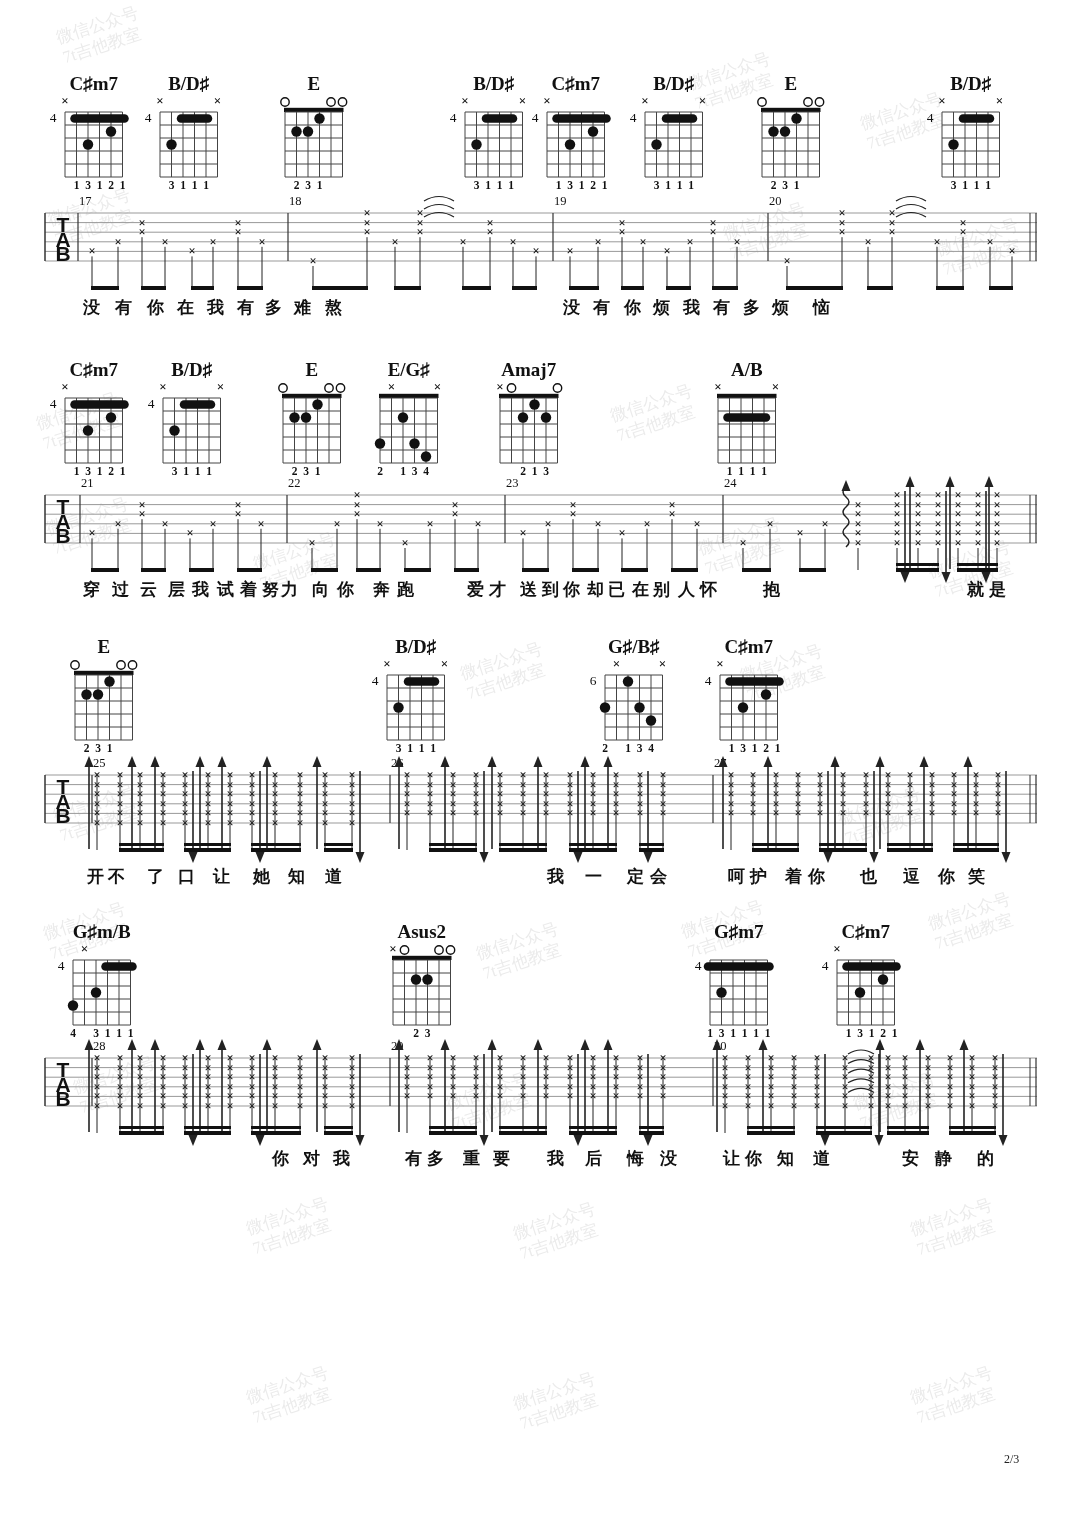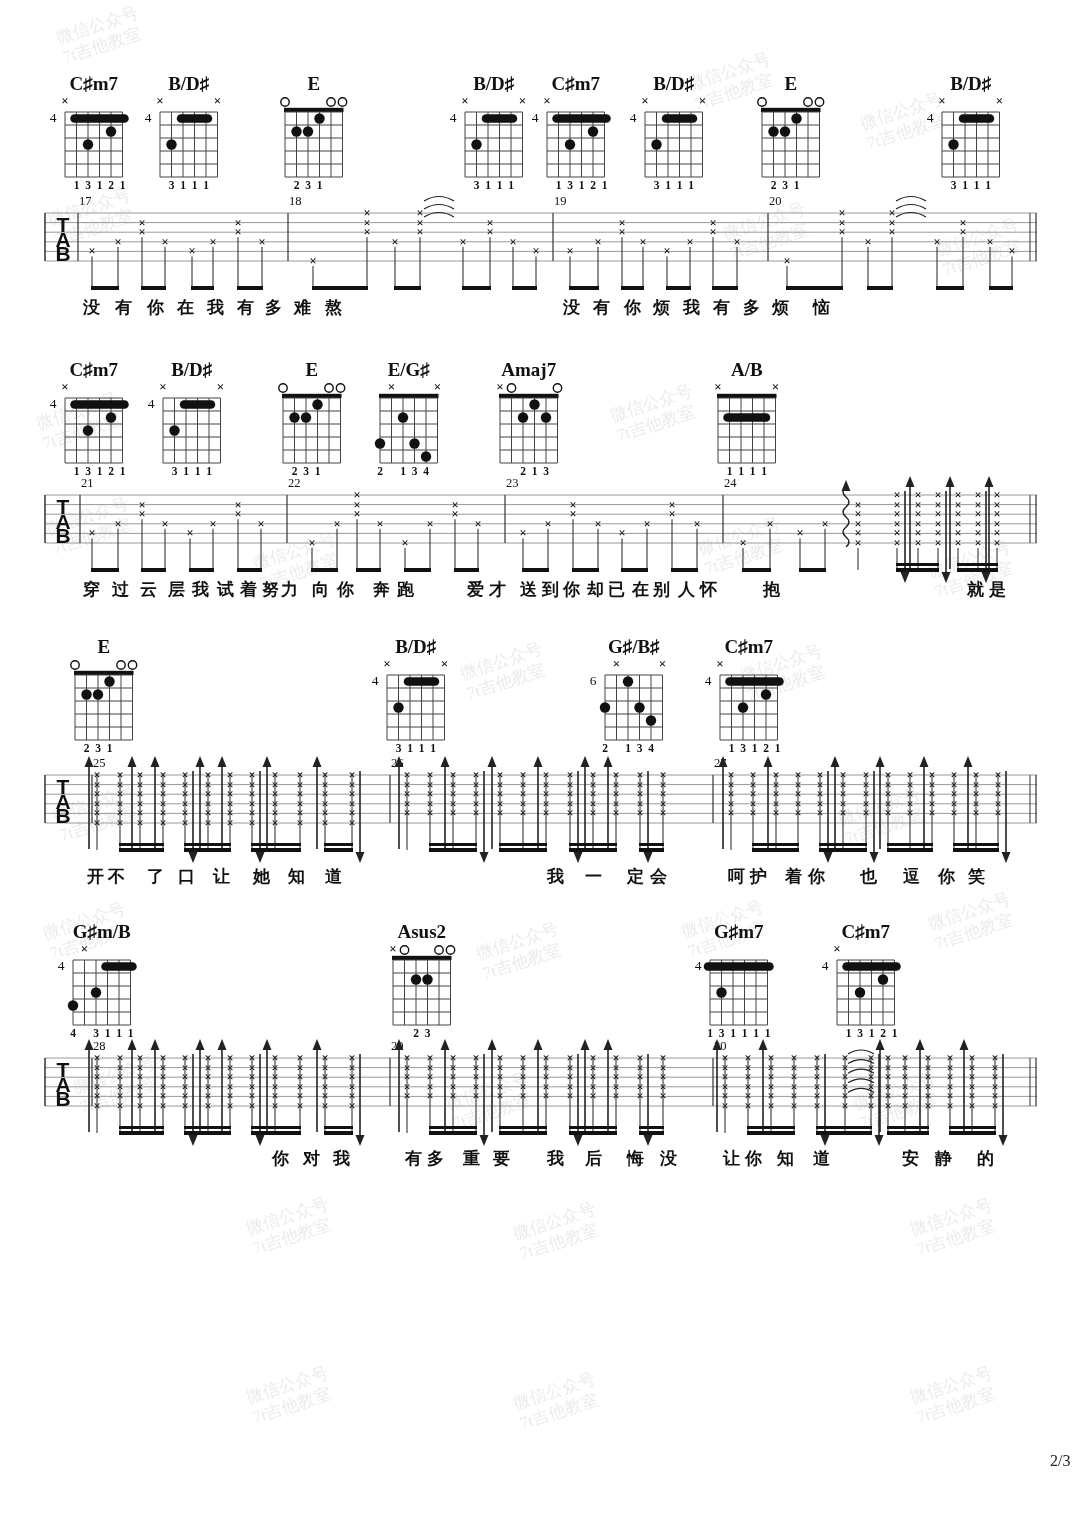--- a/index.html
+++ b/index.html
@@ -5,21 +5,21 @@
   html,body{margin:0;padding:0;background:#fff;}
   #page{position:relative;width:1080px;height:1527px;background:#ffffff;overflow:hidden;
         font-family:"Liberation Serif",serif;}
   .layer{position:absolute;left:0;top:0;width:100%;height:100%;}
   .wm{position:absolute;color:#ebebeb;font-size:17px;line-height:1.25;
       transform:rotate(-18deg);white-space:nowrap;font-family:"Liberation Serif",serif;
       user-select:none;}
   .lyric{position:absolute;font-weight:bold;font-size:17px;color:#111;
          font-family:"Liberation Serif",serif;}
   .chord-svg,.staff-svg{position:absolute;}
-  #pagenum{position:absolute;left:1050px;top:1452px;font-size:16px;color:#222;
+  #pagenum{position:absolute;left:1004px;top:1452px;font-size:12px;color:#222;
            font-family:"Liberation Serif",serif;}
 </style>
 </head>
 <body>
 
 <div id="page">
   <div id="wm-layer" class="layer">
       <div class="wm" style="left: 58px; top: 14px; color: rgb(235, 235, 235);">
         <div>微信公众号</div>
         <div>7t吉他教室</div>

